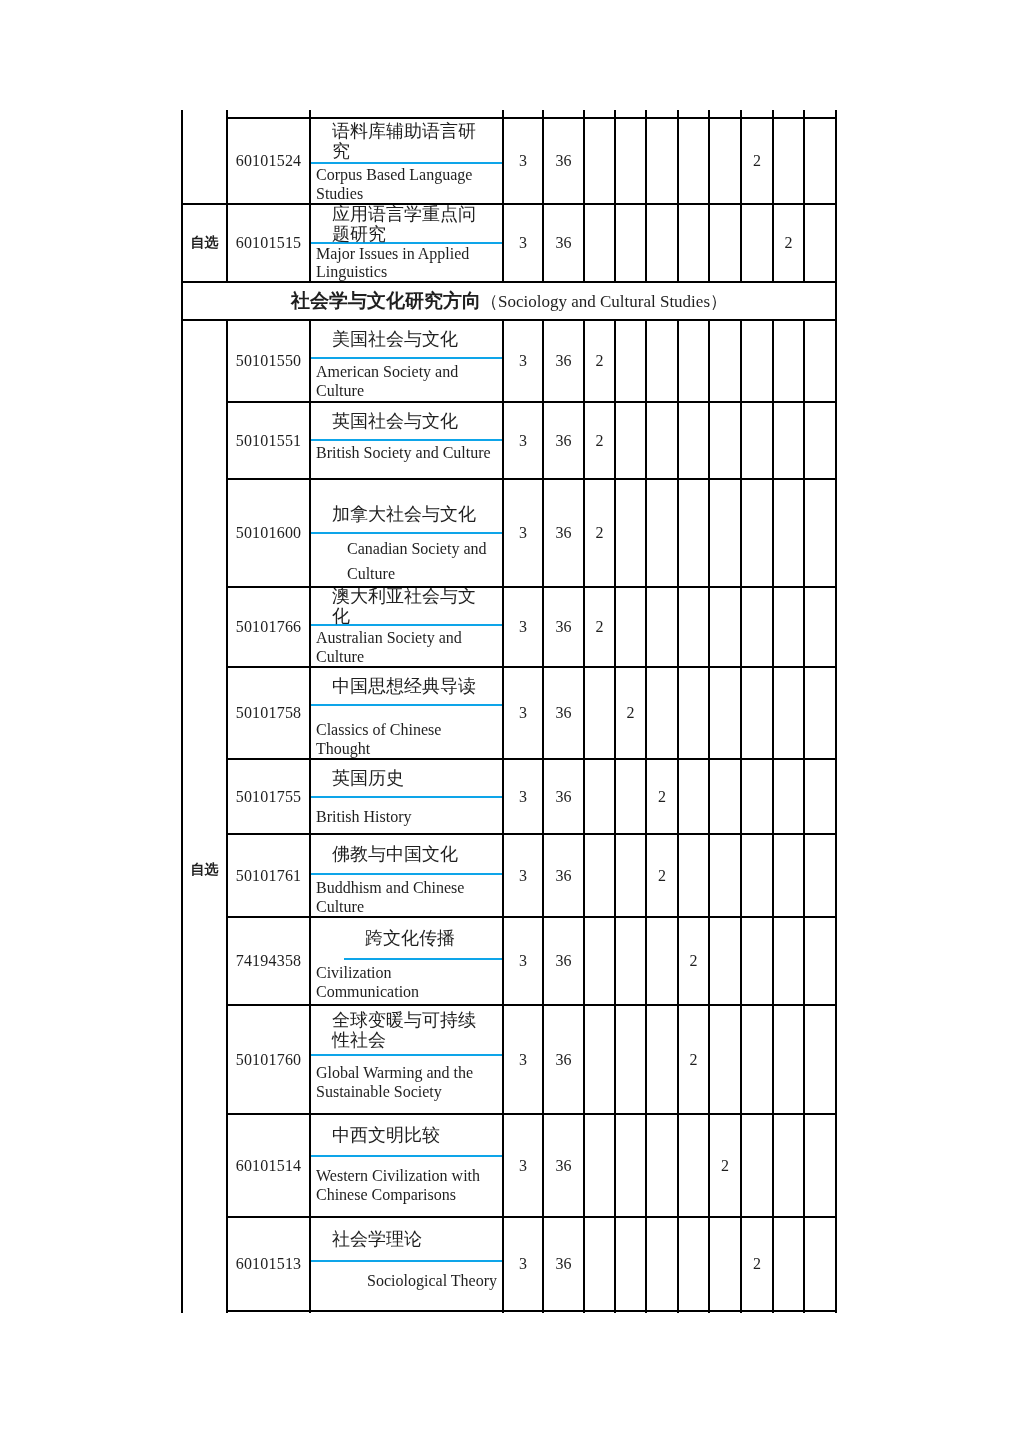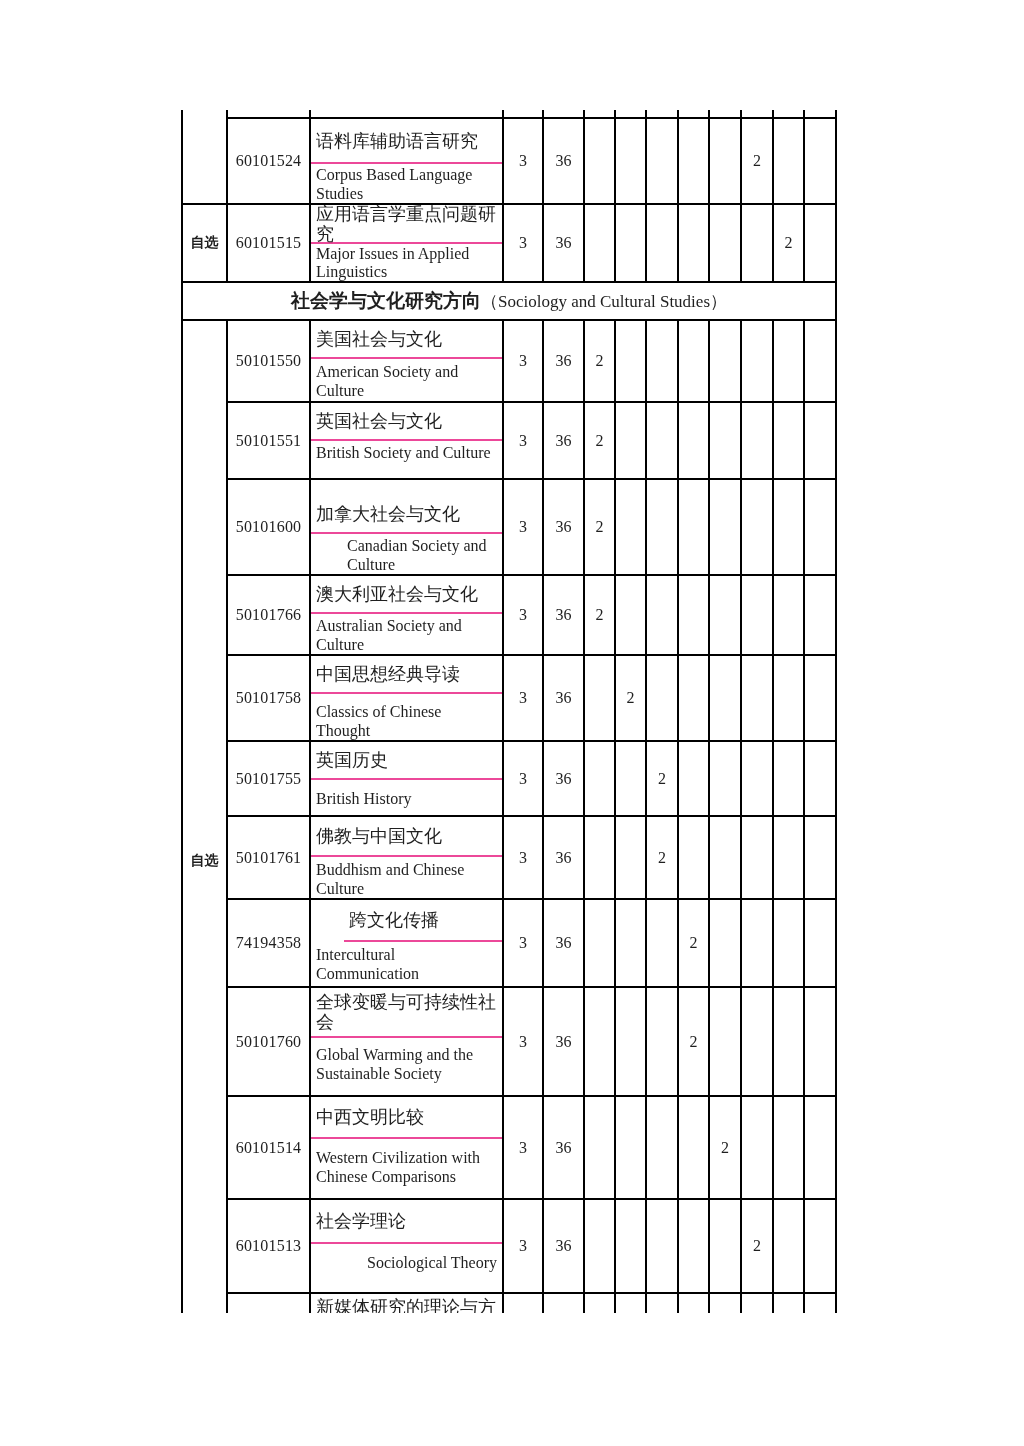--- a/index.html
+++ b/index.html
@@ -16,21 +16,21 @@
   td.cell {
     border:2px solid #000; padding:0; vertical-align:middle;
     text-align:center; font-size:16px; overflow:hidden;
   }
   td.no-top { border-top:none; }
   tr.cut-row td { border-top:none; }
   td.code-cell { font-size:16px; letter-spacing:0.2px; }
   td.name-cell { text-align:left; vertical-align:top; }
   .cn {
     display:flex; align-items:center; box-sizing:content-box;
-    padding:0 5px; border-bottom:2px solid #ec4899;
+    padding:0 21px; border-bottom:2px solid #0ea5e9;
     font-size:18px; line-height:20px;
   }
   .en { padding:1px 5px 0 5px; font-size:16px; }
   td.cat-cell {
     font-family:"Liberation Sans","DejaVu Sans",sans-serif;
     font-weight:bold; font-size:14px;
   }
   td.section-cell { border:2px solid #000; text-align:center; vertical-align:middle; padding:0; }
   .sec-cn {
     font-family:"Liberation Sans","DejaVu Sans",sans-serif;
@@ -145,21 +145,21 @@
             <td class="cell sem-cell"></td>
             <td class="cell sem-cell"></td>
             <td class="cell sem-cell"></td>
             <td class="cell sem-cell"></td>
             <td class="cell sem-cell"></td>
           </tr>
           <tr class="course-row" style="height: 76px;">
             <td class="cell code-cell">50101600</td>
             <td class="cell name-cell">
               <div class="cn" style="height: 36px; margin-top: 16px;">加拿大社会与文化</div>
-              <div class="en" style="line-height: 19px; padding-top: 2px; padding-left: 36px;">Canadian Society and Culture</div>
+              <div class="en" style="line-height: 25px; padding-top: 2px; padding-left: 36px;">Canadian Society and Culture</div>
             </td>
             <td class="cell">3</td>
             <td class="cell">36</td>
             <td class="cell sem-cell">2</td>
             <td class="cell sem-cell"></td>
             <td class="cell sem-cell"></td>
             <td class="cell sem-cell"></td>
             <td class="cell sem-cell"></td>
             <td class="cell sem-cell"></td>
             <td class="cell sem-cell"></td>
@@ -179,21 +179,21 @@
             <td class="cell sem-cell"></td>
             <td class="cell sem-cell"></td>
             <td class="cell sem-cell"></td>
             <td class="cell sem-cell"></td>
             <td class="cell sem-cell"></td>
           </tr>
           <tr class="course-row" style="height: 77px;">
             <td class="cell code-cell">50101758</td>
             <td class="cell name-cell">
               <div class="cn" style="height: 36px;">中国思想经典导读</div>
-              <div class="en" style="line-height: 19px; padding-top: 8px;">Classics of Chinese Thought</div>
+              <div class="en" style="line-height: 19px; padding-top: 14px;">Classics of Chinese Thought</div>
             </td>
             <td class="cell">3</td>
             <td class="cell">36</td>
             <td class="cell sem-cell"></td>
             <td class="cell sem-cell">2</td>
             <td class="cell sem-cell"></td>
             <td class="cell sem-cell"></td>
             <td class="cell sem-cell"></td>
             <td class="cell sem-cell"></td>
             <td class="cell sem-cell"></td>
@@ -230,21 +230,21 @@
             <td class="cell sem-cell"></td>
             <td class="cell sem-cell"></td>
             <td class="cell sem-cell"></td>
             <td class="cell sem-cell"></td>
             <td class="cell sem-cell"></td>
           </tr>
           <tr class="course-row" style="height: 88px;">
             <td class="cell code-cell">74194358</td>
             <td class="cell name-cell">
               <div class="cn" style="height: 40px; margin-left: 33px;">跨文化传播</div>
-              <div class="en" style="line-height: 19px; padding-top: 3px;">Intercultural Communication</div>
+              <div class="en" style="line-height: 19px; padding-top: 3px;">Civilization Communication</div>
             </td>
             <td class="cell">3</td>
             <td class="cell">36</td>
             <td class="cell sem-cell"></td>
             <td class="cell sem-cell"></td>
             <td class="cell sem-cell"></td>
             <td class="cell sem-cell">2</td>
             <td class="cell sem-cell"></td>
             <td class="cell sem-cell"></td>
             <td class="cell sem-cell"></td>

